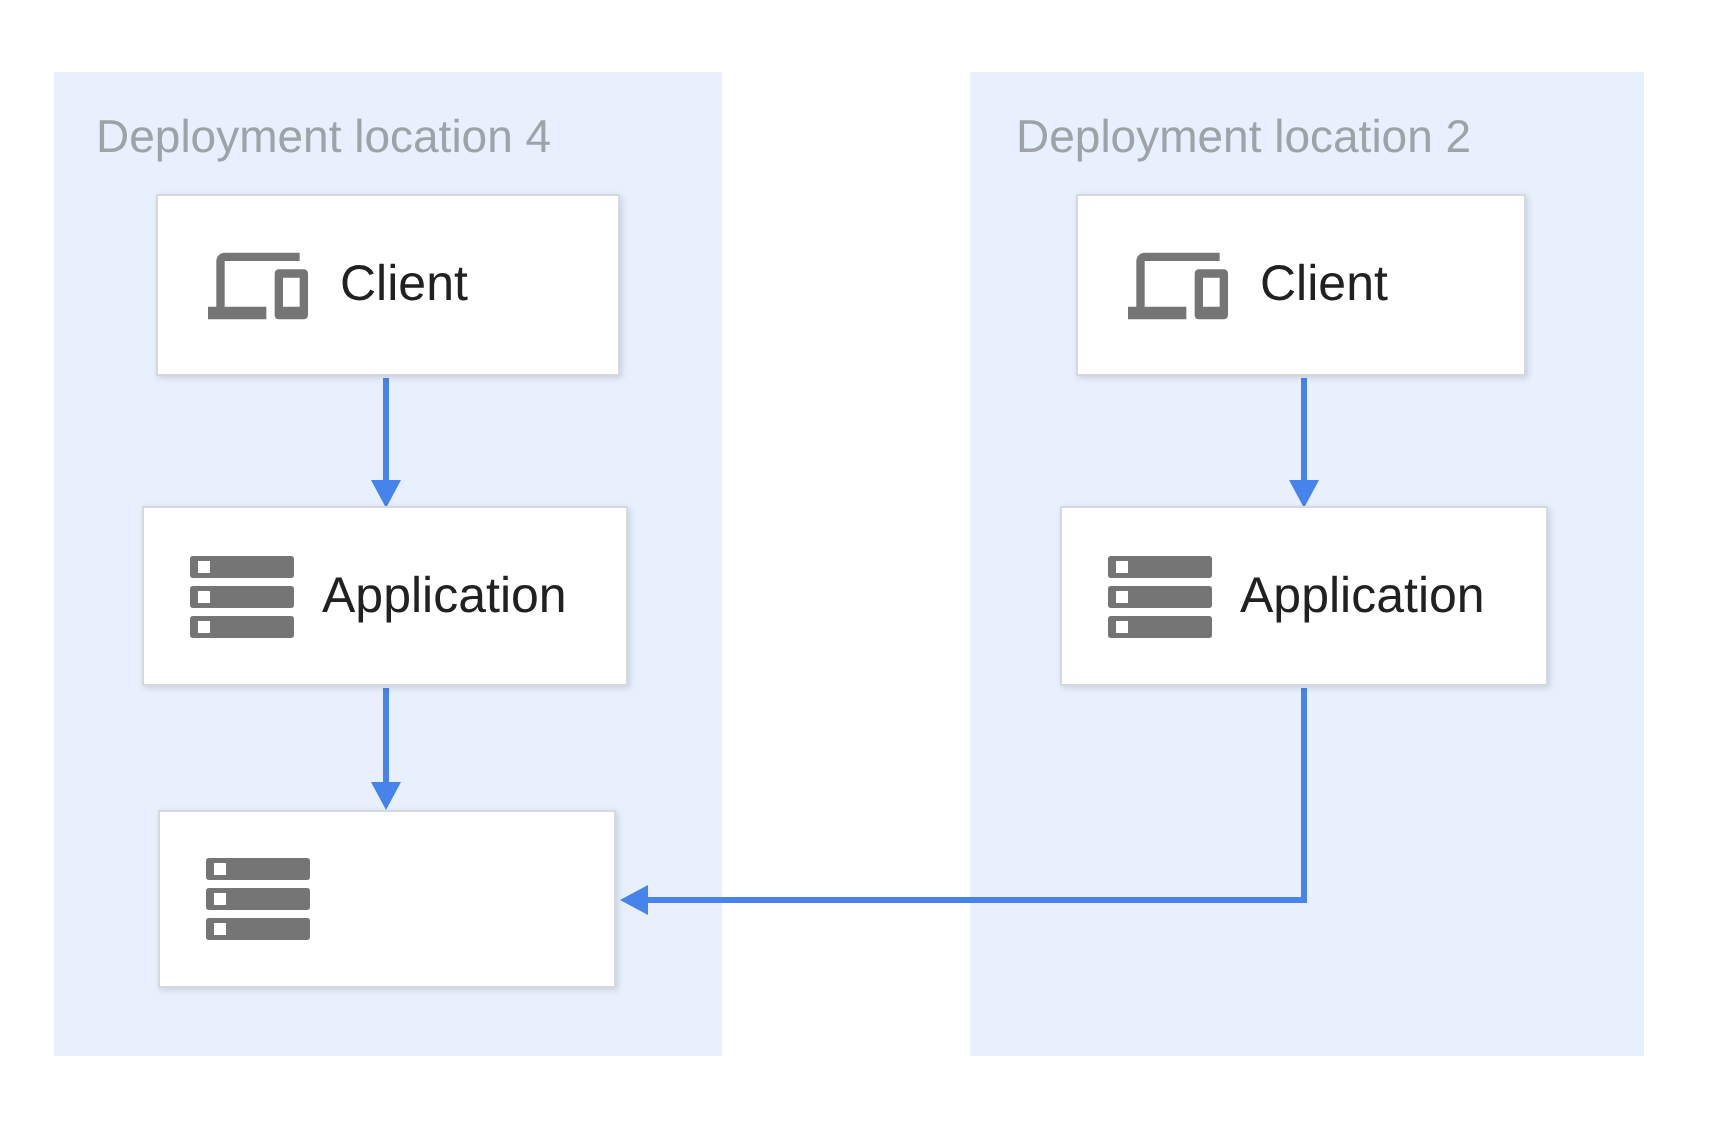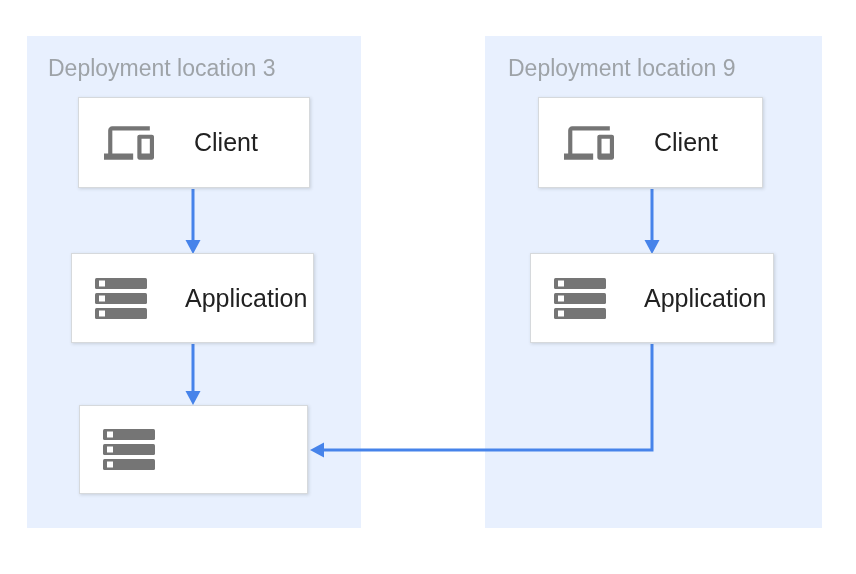--- a/index.html
+++ b/index.html
@@ -29,21 +29,21 @@
   }
   .node {
     position: absolute;
     box-sizing: border-box;
     background: #ffffff;
     border: 1px solid var(--node-border, #D6D9DC);
     box-shadow: 1px 1px 3px rgba(60,64,67,0.18);
     display: flex;
     align-items: center;
     padding-left: 23px;
-    gap: 38px;
+    gap: 14px;
   }
   .node-label {
     font-size: 25px;
     color: var(--label-dark, #212121);
     white-space: nowrap;
   }
   .icon {
     color: var(--icon-gray, #757575);
     flex: none;
     display: block;
@@ -65,22 +65,22 @@
   }
 </style>
 </head>
 <body>
 
 <div class="canvas">
 
   <div class="zone" style="left:27px; top:36px; width:334px; height:492px;"></div>
   <div class="zone" style="left:485px; top:36px; width:337px; height:492px;"></div>
 
-  <h2 class="zone-title" style="left:48px; top:55px;">Deployment location 3</h2>
-  <h2 class="zone-title" style="left:508px; top:55px;">Deployment location 9</h2>
+  <h2 class="zone-title" style="left:48px; top:55px;">Deployment location 4</h2>
+  <h2 class="zone-title" style="left:508px; top:55px;">Deployment location 2</h2>
 
   <svg class="arrows" width="856" height="574" viewBox="0 0 856 574">
     <g>
       <line x1="193" y1="189" x2="193" y2="241"></line>
       <polygon points="193,254 185.5,240 200.5,240"></polygon>
     </g>
     <g>
       <line x1="193" y1="344" x2="193" y2="392"></line>
       <polygon points="193,405 185.5,391 200.5,391"></polygon>
     </g>

